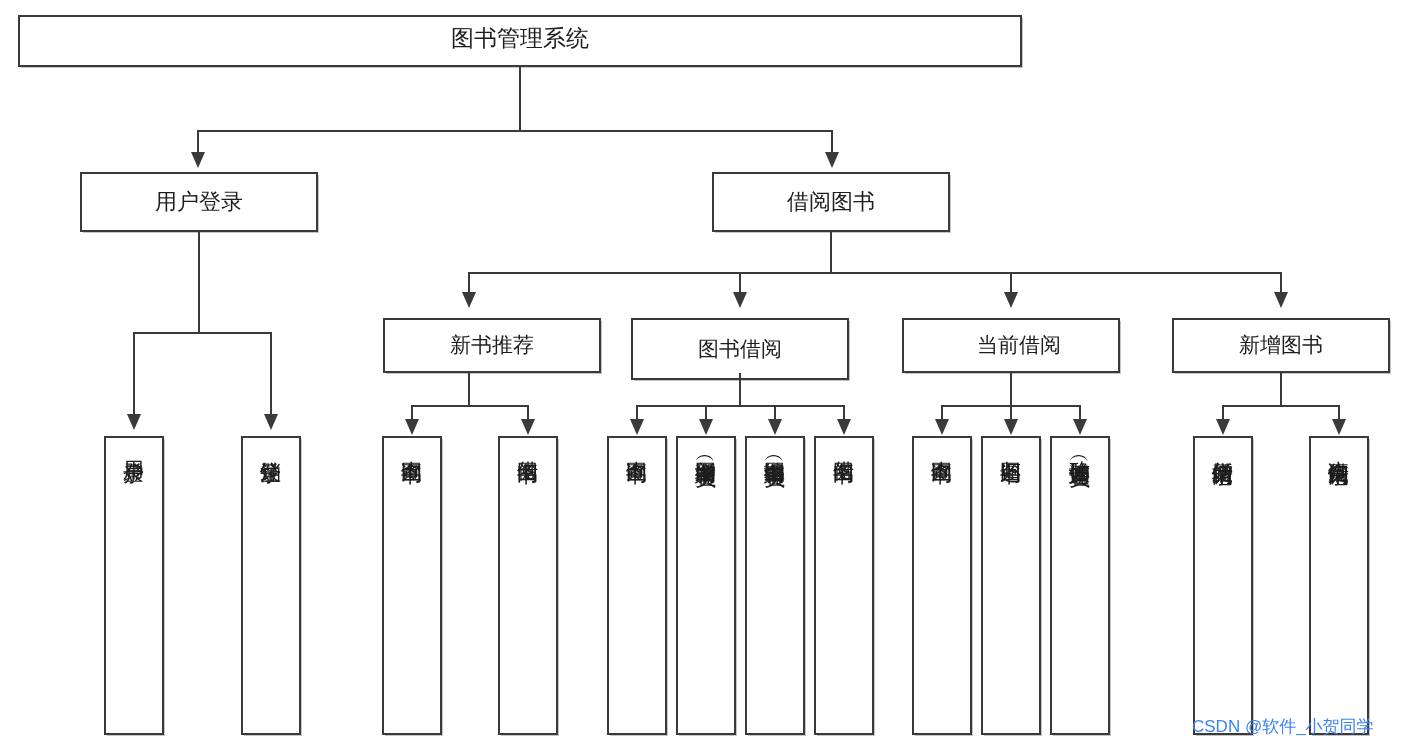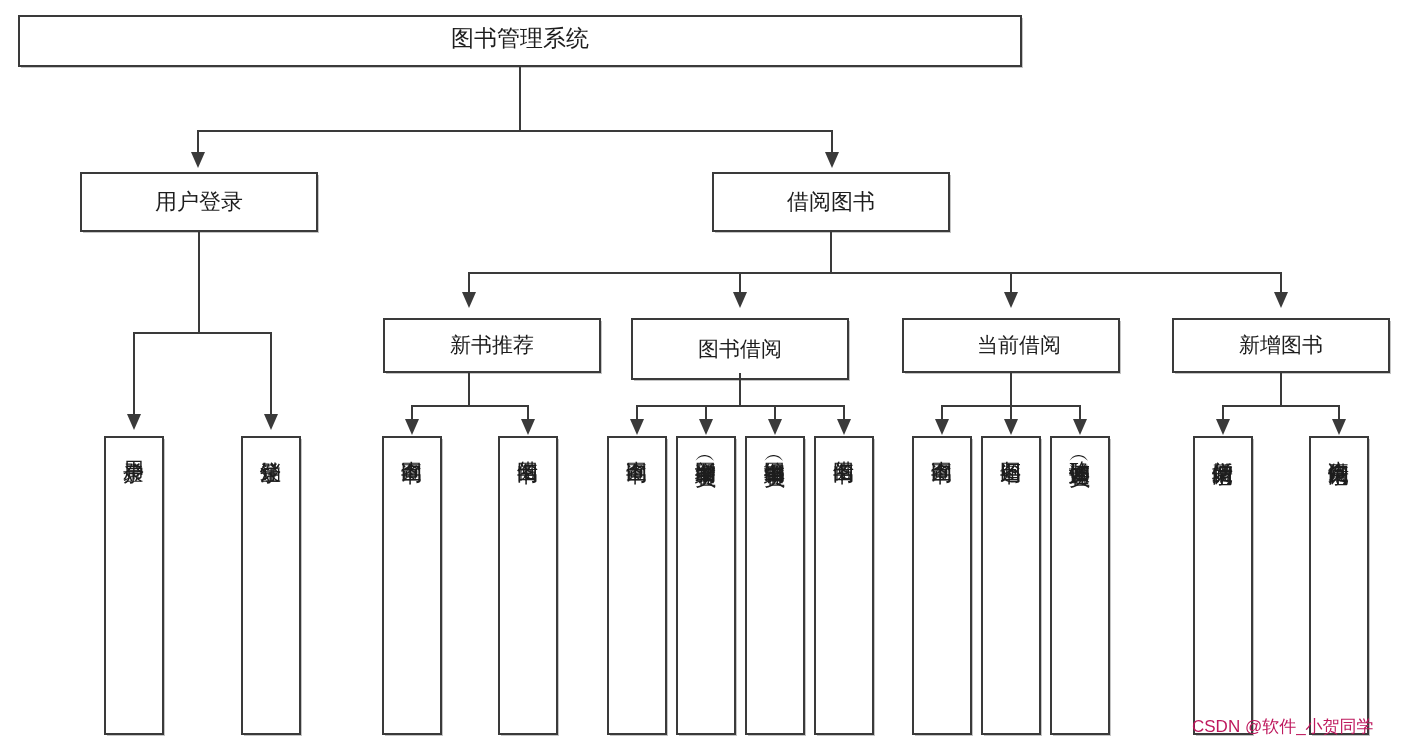--- a/index.html
+++ b/index.html
@@ -66,21 +66,21 @@
     width: 0;
     height: 0;
     border-left: 7px solid transparent;
     border-right: 7px solid transparent;
     border-top: 16px solid #3a3a3a;
   }
   
   #watermark {
     position: absolute;
     font-size: 17px;
-    color: #be185d;
+    color: #3b82f6;
     white-space: nowrap;
     user-select: none;
   }
 </style>
 </head>
 <body>
 
 <div id="canvas">
 
   <div class="node root" style="left:18px; top:15px; width:1004px; height:52px;font-family:Liberation Mono, monospace;">

